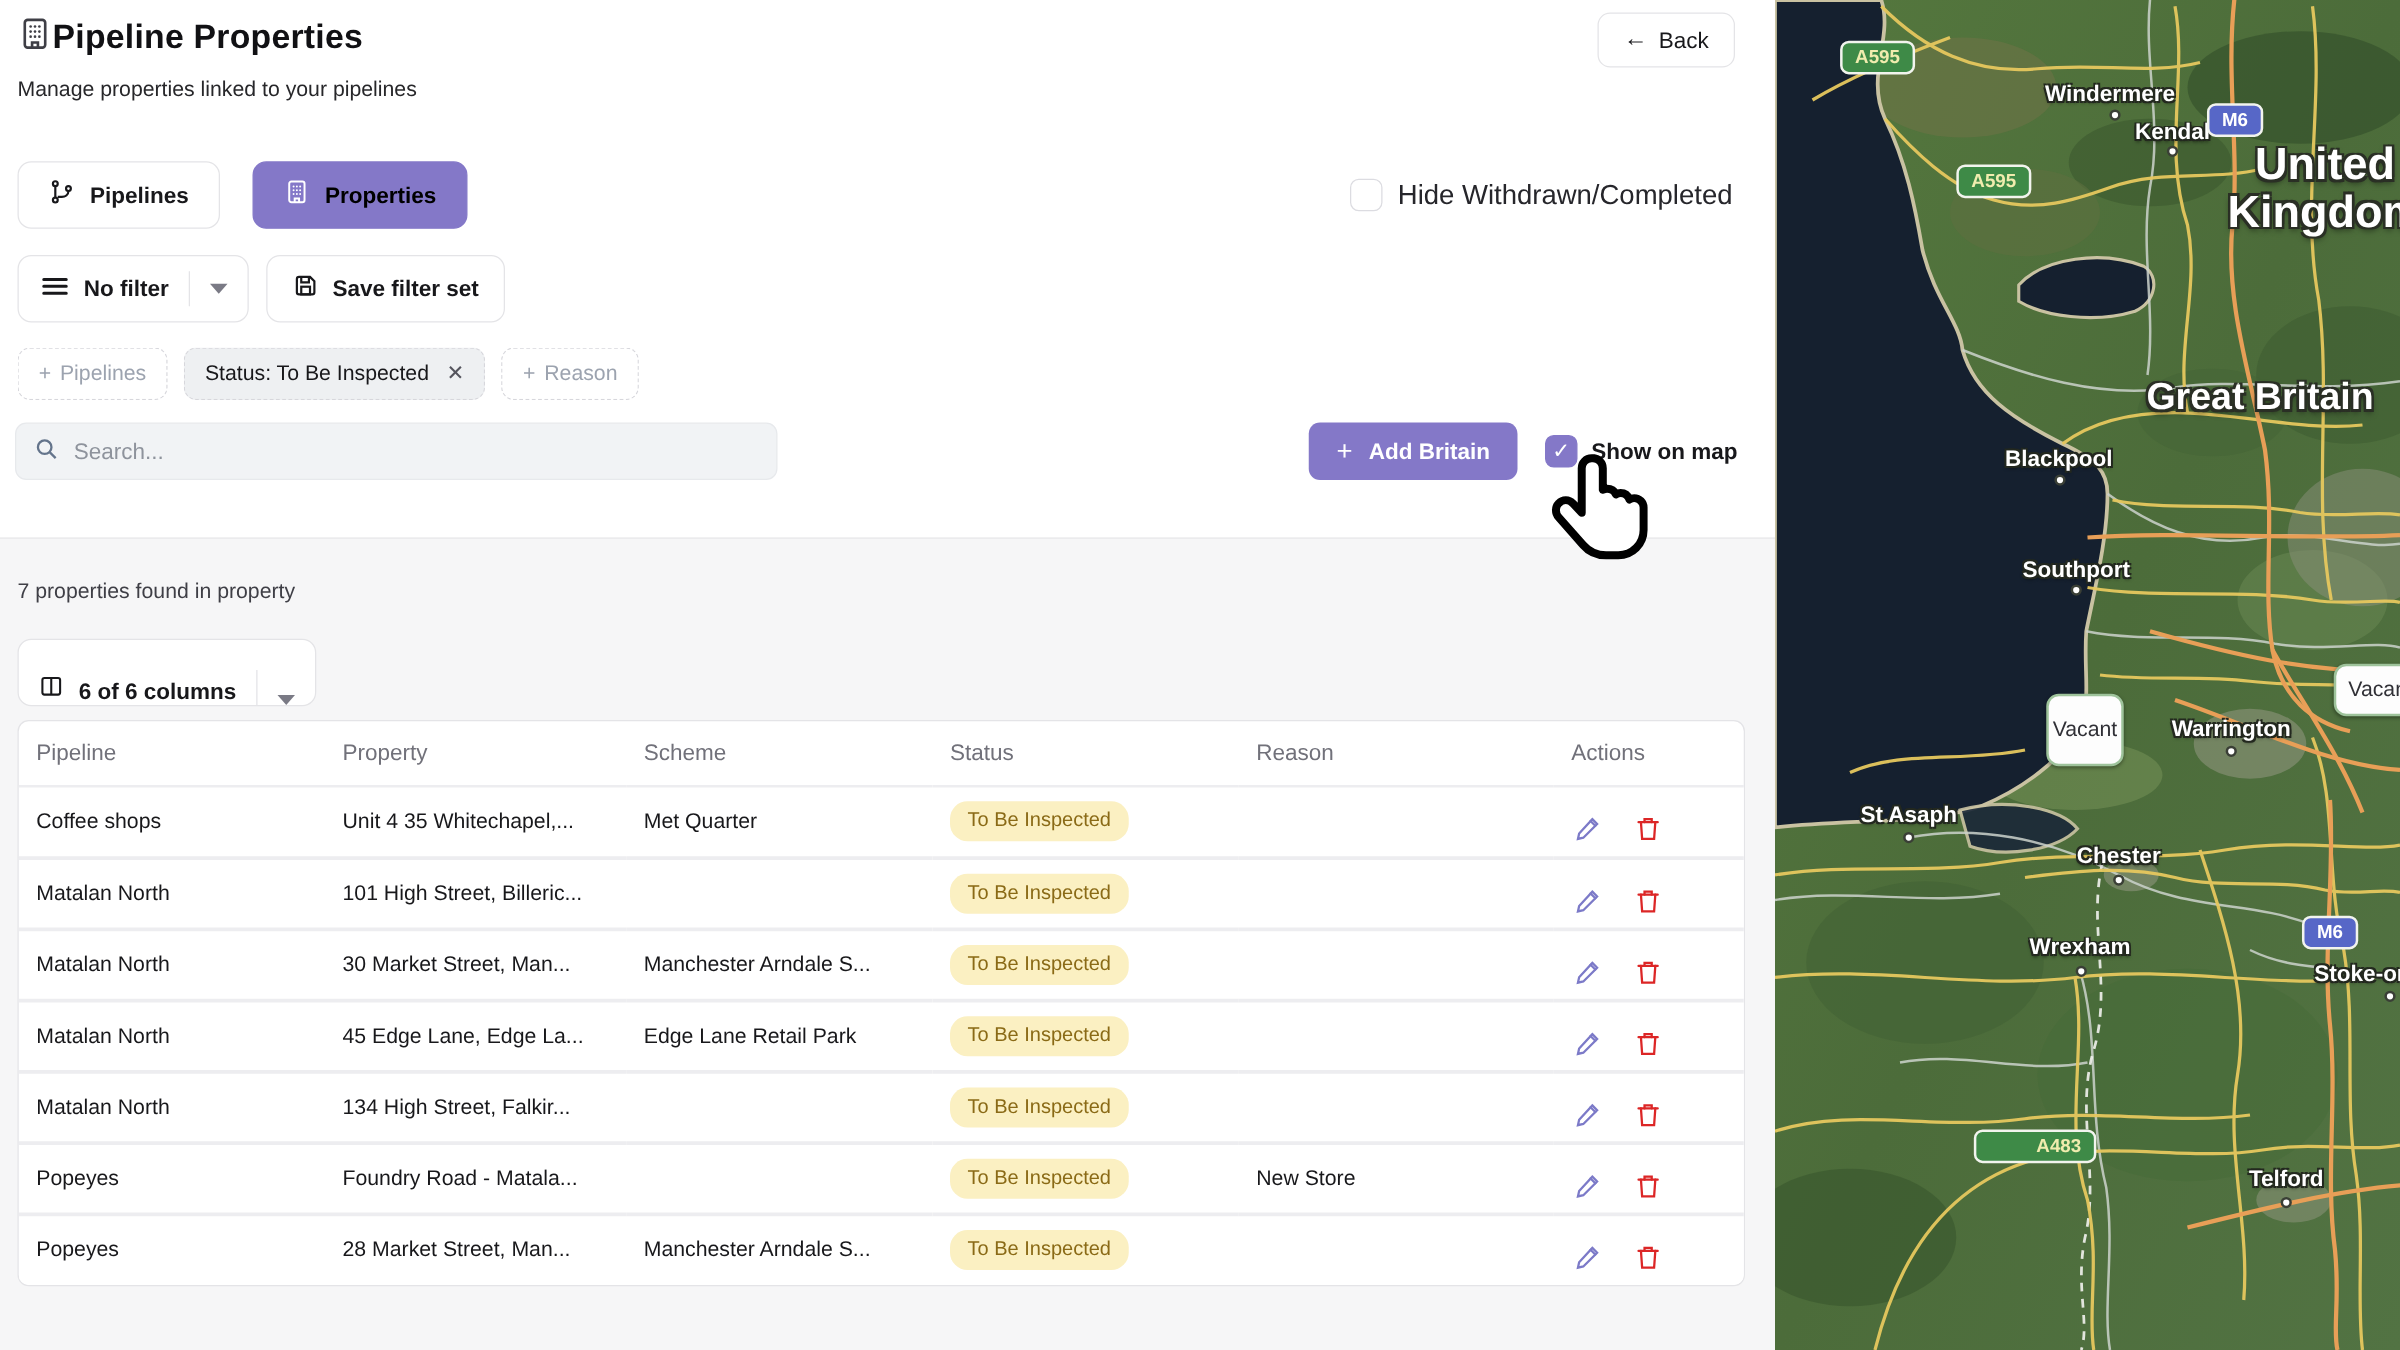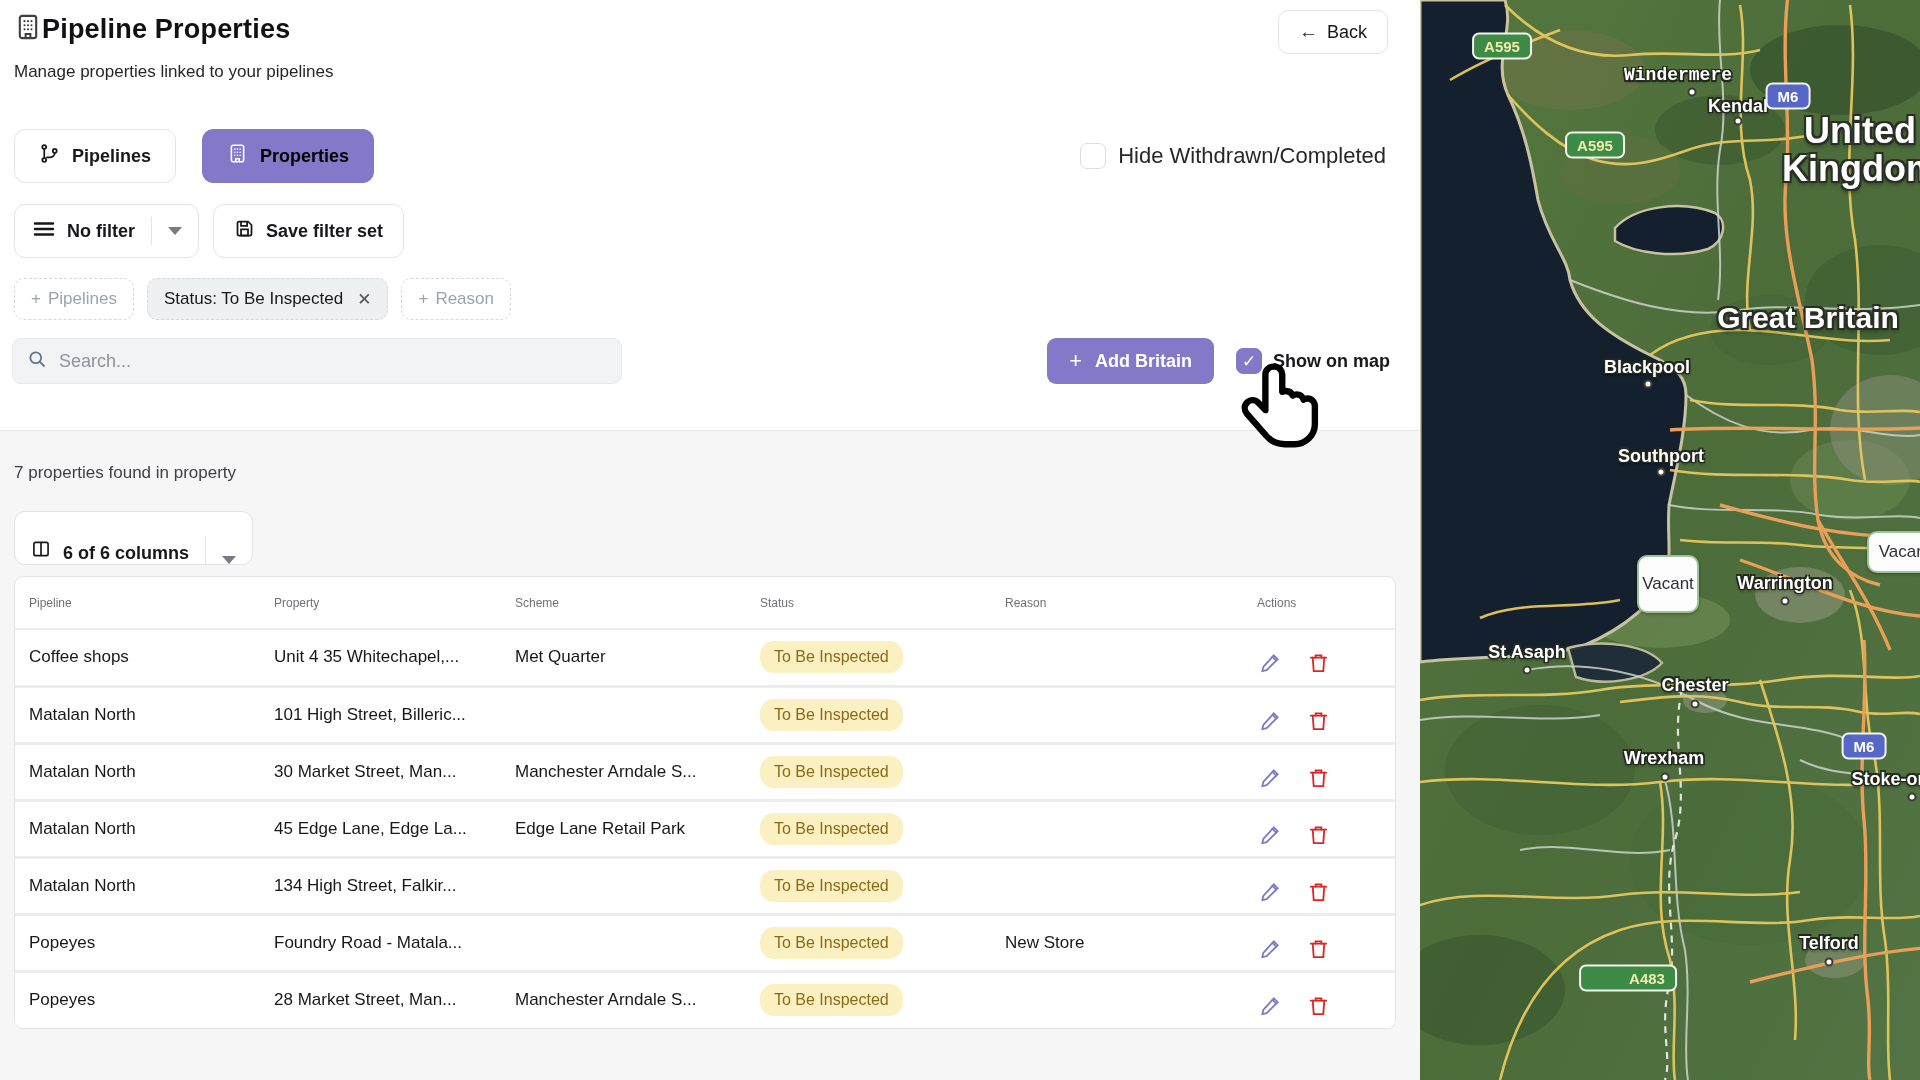--- a/index.html
+++ b/index.html
@@ -48,21 +48,21 @@
   .checkbox.checked { background:#8478c8; border-color:#8478c8; color:#fff; display:flex; align-items:center; justify-content:center; font-size:17px; font-weight:bold; }
   .showmap-label { font-size:18px; font-weight:bold; color:#18181b; }
 
   .results-section { position:absolute; left:0; top:430px; width:1420px; height:650px; background:#f6f6f7; border-top:1px solid #e7e7ea; }
   .summary { position:absolute; left:14px; top:32px; font-size:17px; color:#3f3f46; }
   .columns-btn { position:absolute; left:14px; top:80px; padding-left:16px;align-items:flex-end; }
   .columns-btn .lbl { padding:0 16px 0 12px; font-weight:bold; }
 
   .table-card { position:absolute; left:14px; top:145px; width:1382px; background:#fff; border:1px solid #e4e4e7; border-radius:9px; overflow:hidden; }
   table { width:100%; border-collapse:collapse; table-layout:fixed; }
-  th { text-align:left; font-weight:normal; color:#71717a; font-size:12px; height:52px; padding:0 14px; border-bottom:2px solid #ededf0; }
+  th { text-align:left; font-weight:normal; color:#71717a; font-size:18px; height:52px; padding:0 14px; border-bottom:2px solid #ededf0; }
   td { font-size:17px; color:#18181b; height:57px; padding:0 14px; border-bottom:3px solid #ededf0; background:#fff; }
   tr:last-child td { border-bottom:none; }
   col.c-pipeline{width:245px;} col.c-property{width:241px;} col.c-scheme{width:245px;} col.c-status{width:245px;} col.c-reason{width:252px;} col.c-actions{width:154px;}
   .status-badge { display:inline-block; background:#fbf0c2; color:#8a6a16; font-size:16px; padding:7px 14px; border-radius:14px; }
   .actions-cell { display:flex; align-items:center; gap:22px; padding-top:14px; }
   .icon-btn { background:none; border:none; cursor:pointer; width:26px; height:26px; padding:0; }
 
   
   .map { position:absolute; left:1420px; top:0; width:500px; height:1080px; overflow:hidden; background:#517440; cursor:grab; }
   .map-labels { position:absolute; inset:0; }
@@ -466,21 +466,21 @@
     </g>
   </svg>
   <div class="map-labels" id="map-labels">
       <div class="map-region" style="left: 440px; top: 150px; font-size: 36px;">
         <div>United</div>
         <div>Kingdom</div>
       </div>
       <div class="map-region" style="left: 388px; top: 318px; font-size: 30px;">
         <div>Great Britain</div>
       </div>
-      <div class="map-city" style="left: 258px; top: 75px; font-family: Liberation Mono, monospace;">Windermere</div>
+      <div class="map-city" style="left: 268px; top: 75px;">Windermere</div>
       <div class="map-dot" style="left: 272px; top: 92px;"></div>
       <div class="map-city" style="left: 318px; top: 106px;">Kendal</div>
       <div class="map-dot" style="left: 318px; top: 121px;"></div>
       <div class="map-city" style="left: 227px; top: 367px;">Blackpool</div>
       <div class="map-dot" style="left: 228px; top: 384px;"></div>
       <div class="map-city" style="left: 241px; top: 456px;">Southport</div>
       <div class="map-dot" style="left: 241px; top: 472px;"></div>
       <div class="map-city" style="left: 365px; top: 583px;">Warrington</div>
       <div class="map-dot" style="left: 365px; top: 601px;"></div>
       <div class="map-city" style="left: 107px; top: 652px;">St Asaph</div>
@@ -490,21 +490,21 @@
       <div class="map-city" style="left: 244px; top: 758px;">Wrexham</div>
       <div class="map-dot" style="left: 245px; top: 777px;"></div>
       <div class="map-city" style="left: 470px; top: 779px;">Stoke-on</div>
       <div class="map-dot" style="left: 492px; top: 797px;"></div>
       <div class="map-city" style="left: 409px; top: 943px;">Telford</div>
       <div class="map-dot" style="left: 409px; top: 962px;"></div>
       <div class="map-badge green" style="left: 82px; top: 46px;">A595</div>
       <div class="map-badge green" style="left: 175px; top: 145px;">A595</div>
       <div class="map-badge blue" style="left: 368px; top: 96px;">M6</div>
       <div class="map-badge blue" style="left: 444px; top: 746px;">M6</div>
-      <div class="map-badge green" style="left: 208px; top: 978px; padding-left: 48px;">A483</div>
+      <div class="map-badge green" style="left: 208px; top: 917px; padding-left: 48px;">A483</div>
       <div class="map-marker" style="left: 217px; top: 555px; width: 62px; height: 58px;">Vacant</div>
       <div class="map-marker" style="left: 447px; top: 531px; width: 75px; height: 42px;">Vacant</div>
     </div>
 </div>
 
 <div class="cursor-hand">
   <svg width="90" height="95" viewBox="0 0 24 25">
     <path d="M9.4 1.6c-1.2 0-2.1 1-2.1 2.1v9.5l-1.9-2c-.8-.9-2.2-.9-3 0-.8.8-.8 2.1 0 3l5.2 5.9c1.2 1.4 3 2.2 4.9 2.2h2.6c3 0 5.4-2.4 5.4-5.4v-4.8c0-1.1-.9-2-2-2-.3 0-.7.1-1 .3-.3-.8-1-1.4-1.9-1.4-.4 0-.7.1-1 .3-.3-.7-1-1.2-1.9-1.2-.3 0-.6.1-.9.2V3.7c0-1.1-.9-2.1-2.1-2.1z" fill="#ffffff" stroke="#000000" stroke-width="1.7" stroke-linejoin="round"></path>
   </svg>
 </div>

